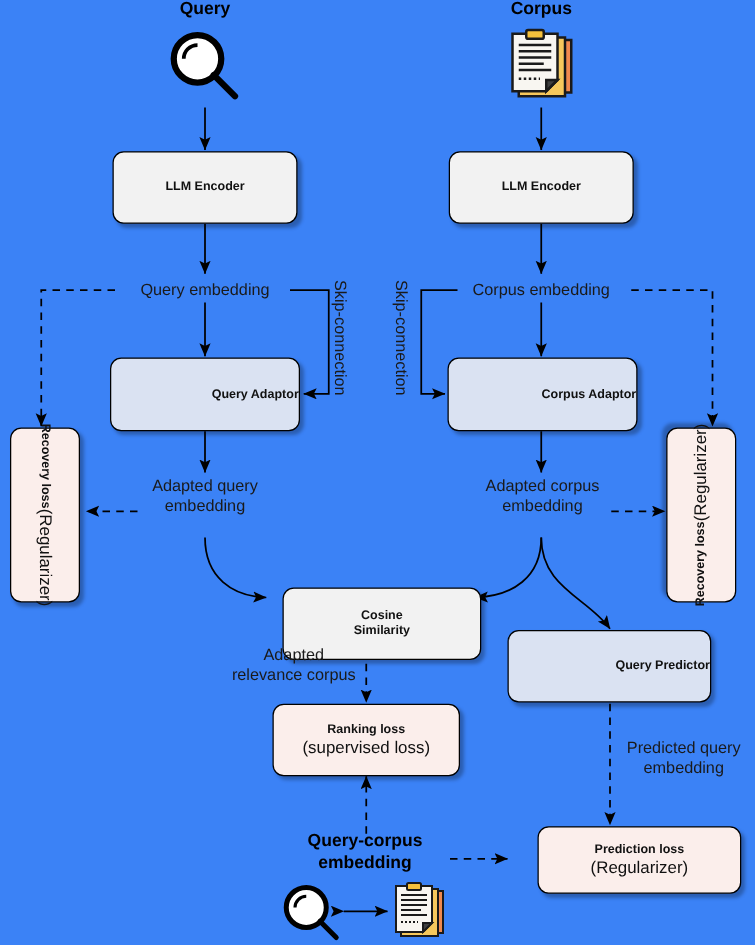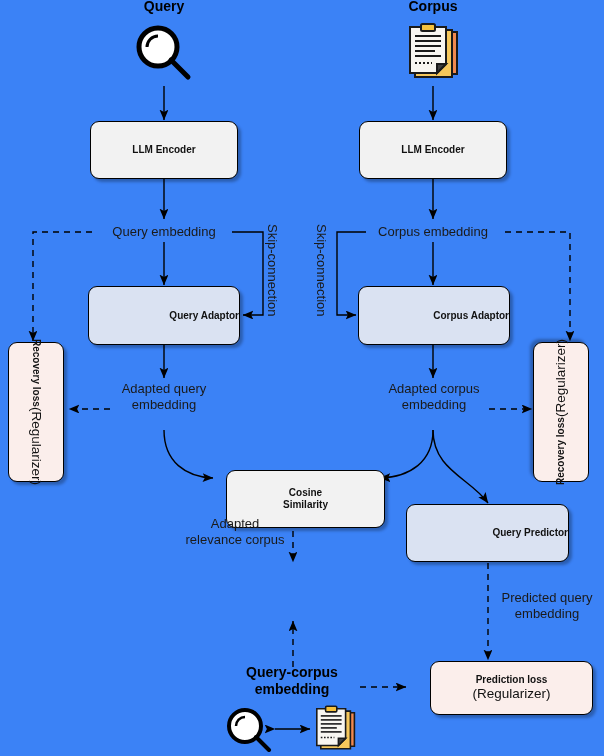--- a/index.html
+++ b/index.html
@@ -255,20 +255,24 @@
 
   <div class="node grey" style="left:226px; top:450px; width:159px; height:58px;margin-top:20px;">
     <span class="title">Cosine</span>
     <span class="title">Similarity</span>
   </div>
 
   <div class="node blue" style="left:406px; top:504px; width:163px; height:58px;">
     <span class="title">Query Predictor</span>
   </div>
 
+  <div class="node pink" style="left:218px; top:563px; width:150px; height:58px;">
+    <span class="title">Ranking loss</span>
+    <span class="sub">(supervised loss)</span>
+  </div>
 
   <div class="node pink" style="left:406px; top:661px; width:163px; height:54px;margin-left:24px;">
     <span class="title">Prediction loss</span>
     <span class="sub">(Regularizer)</span>
   </div>
 
   <div class="lbl" style="left:99px; top:224px; width:130px;">Query embedding</div>
 
   <div class="lbl" style="left:368px; top:224px; width:130px;">Corpus embedding</div>
 

